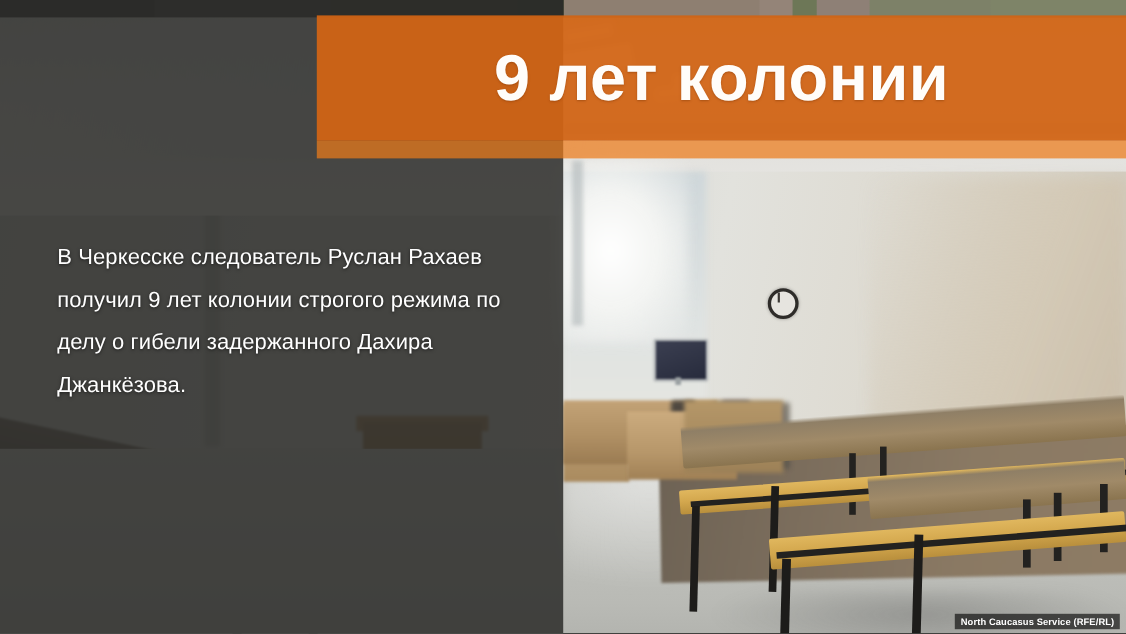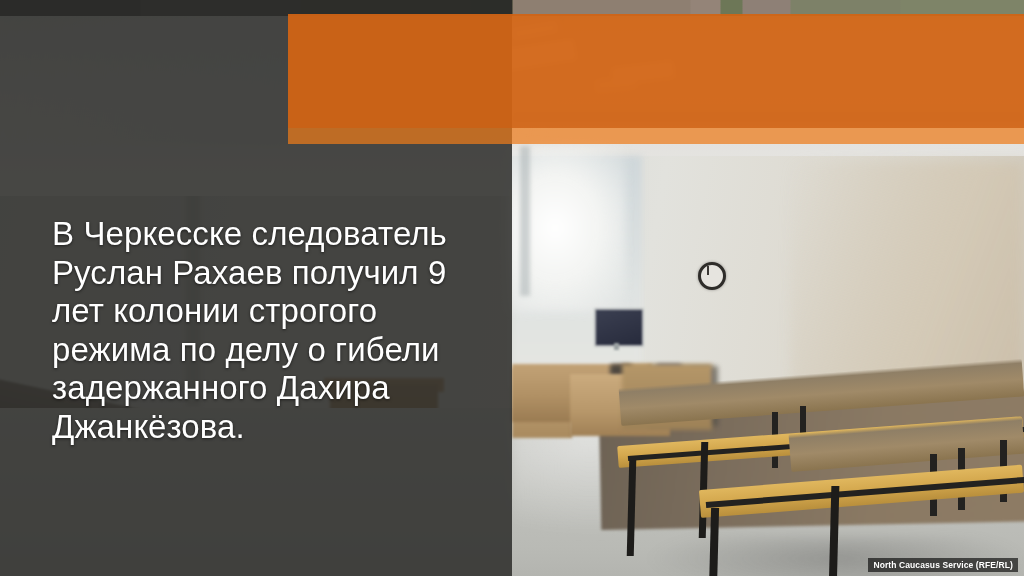--- a/index.html
+++ b/index.html
@@ -452,21 +452,21 @@
     text-shadow: 0 1px 2px rgba(120,52,6,.45);
   }
 
   
   .body-copy {
     position: absolute;
     left: 52px; top: 215px;
     width: 410px;
     color: #ffffff;
     font-family: "Liberation Sans", sans-serif;
-    font-size: 33px;
+    font-size: 20px;
     font-weight: normal;
     line-height: 38.5px;
     letter-spacing: 0.1px;
     text-shadow: 0 1px 3px rgba(0,0,0,.60);
   }
 
   
   .credit {
     position: absolute;
     right: 6px; bottom: 4px;
@@ -563,18 +563,19 @@
       <div class="bench-leg b2-leg2"></div>
 
     </div>
 
     <div class="dim-overlay"></div>
 
   </div>
 
   <div class="banner"></div>
   <div class="banner-strip"></div>
+  <div class="banner-title">9 лет колонии</div>
 
   <div class="body-copy">В Черкесске следователь Руслан Рахаев получил 9 лет колонии строгого режима по делу о гибели задержанного Дахира Джанкёзова.</div>
 
   <div class="credit">North Caucasus Service (RFE/RL)</div>
 
 </div>
 
 </body></html>

